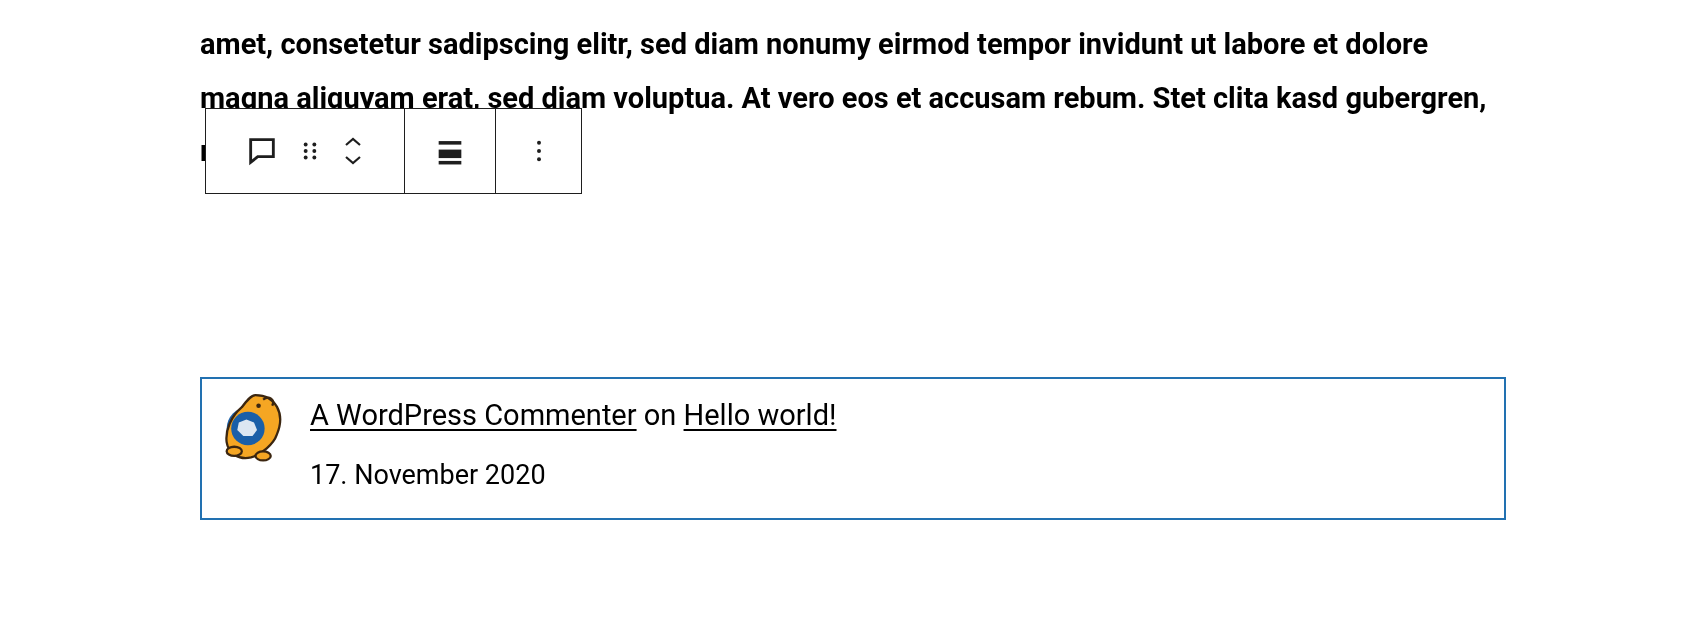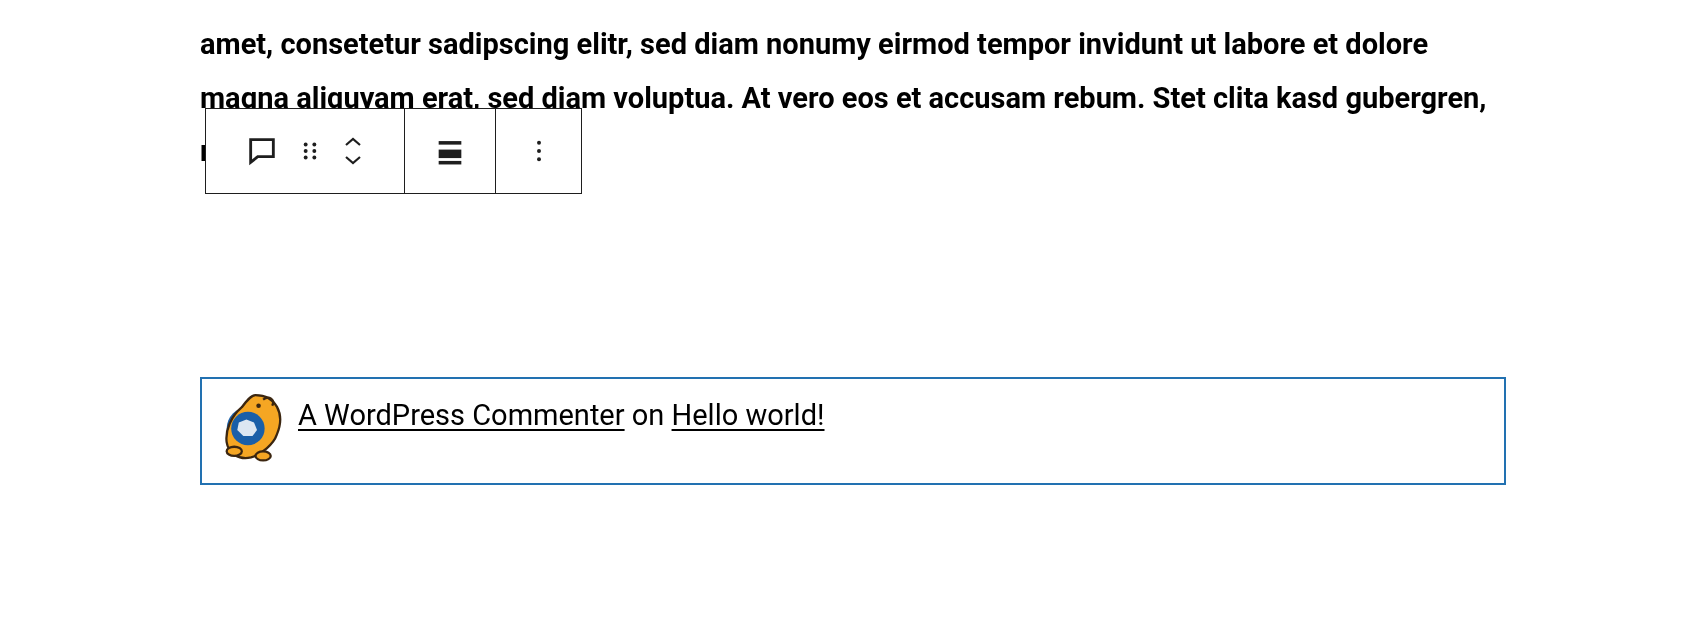--- a/index.html
+++ b/index.html
@@ -71,21 +71,21 @@
       align-items: center;
       justify-content: center;
       gap: 2px;
     }
     .comment-block {
       position: relative;
       margin: 198px 0 0 0;
       border: 2px solid #2271b1;
       padding: 10px 14px 18px 14px;
       display: flex;
-      gap: 6px;
+      gap: 18px;
     }
     .avatar {
       width: 76px;
       height: 76px;
       flex-shrink: 0;
       position: relative;
     }
     .avatar svg {
       width: 100%;
       height: 100%;
@@ -190,16 +190,17 @@
         <ellipse cx="24" cy="82" rx="10" ry="6" fill="#f5a623" stroke="#3b2610" stroke-width="3"></ellipse>
         <ellipse cx="62" cy="88" rx="10" ry="6" fill="#f5a623" stroke="#3b2610" stroke-width="3"></ellipse>
       </svg>
     </div>
     <div class="comment-content">
       <div class="comment-header">
         <span class="author">A WordPress Commenter</span>
         <span>on</span>
         <span class="post">Hello world!</span>
       </div>
+      <div class="comment-date">17. November 2020</div>
     </div>
   </div>
 
 </div>
 
 </body></html>

